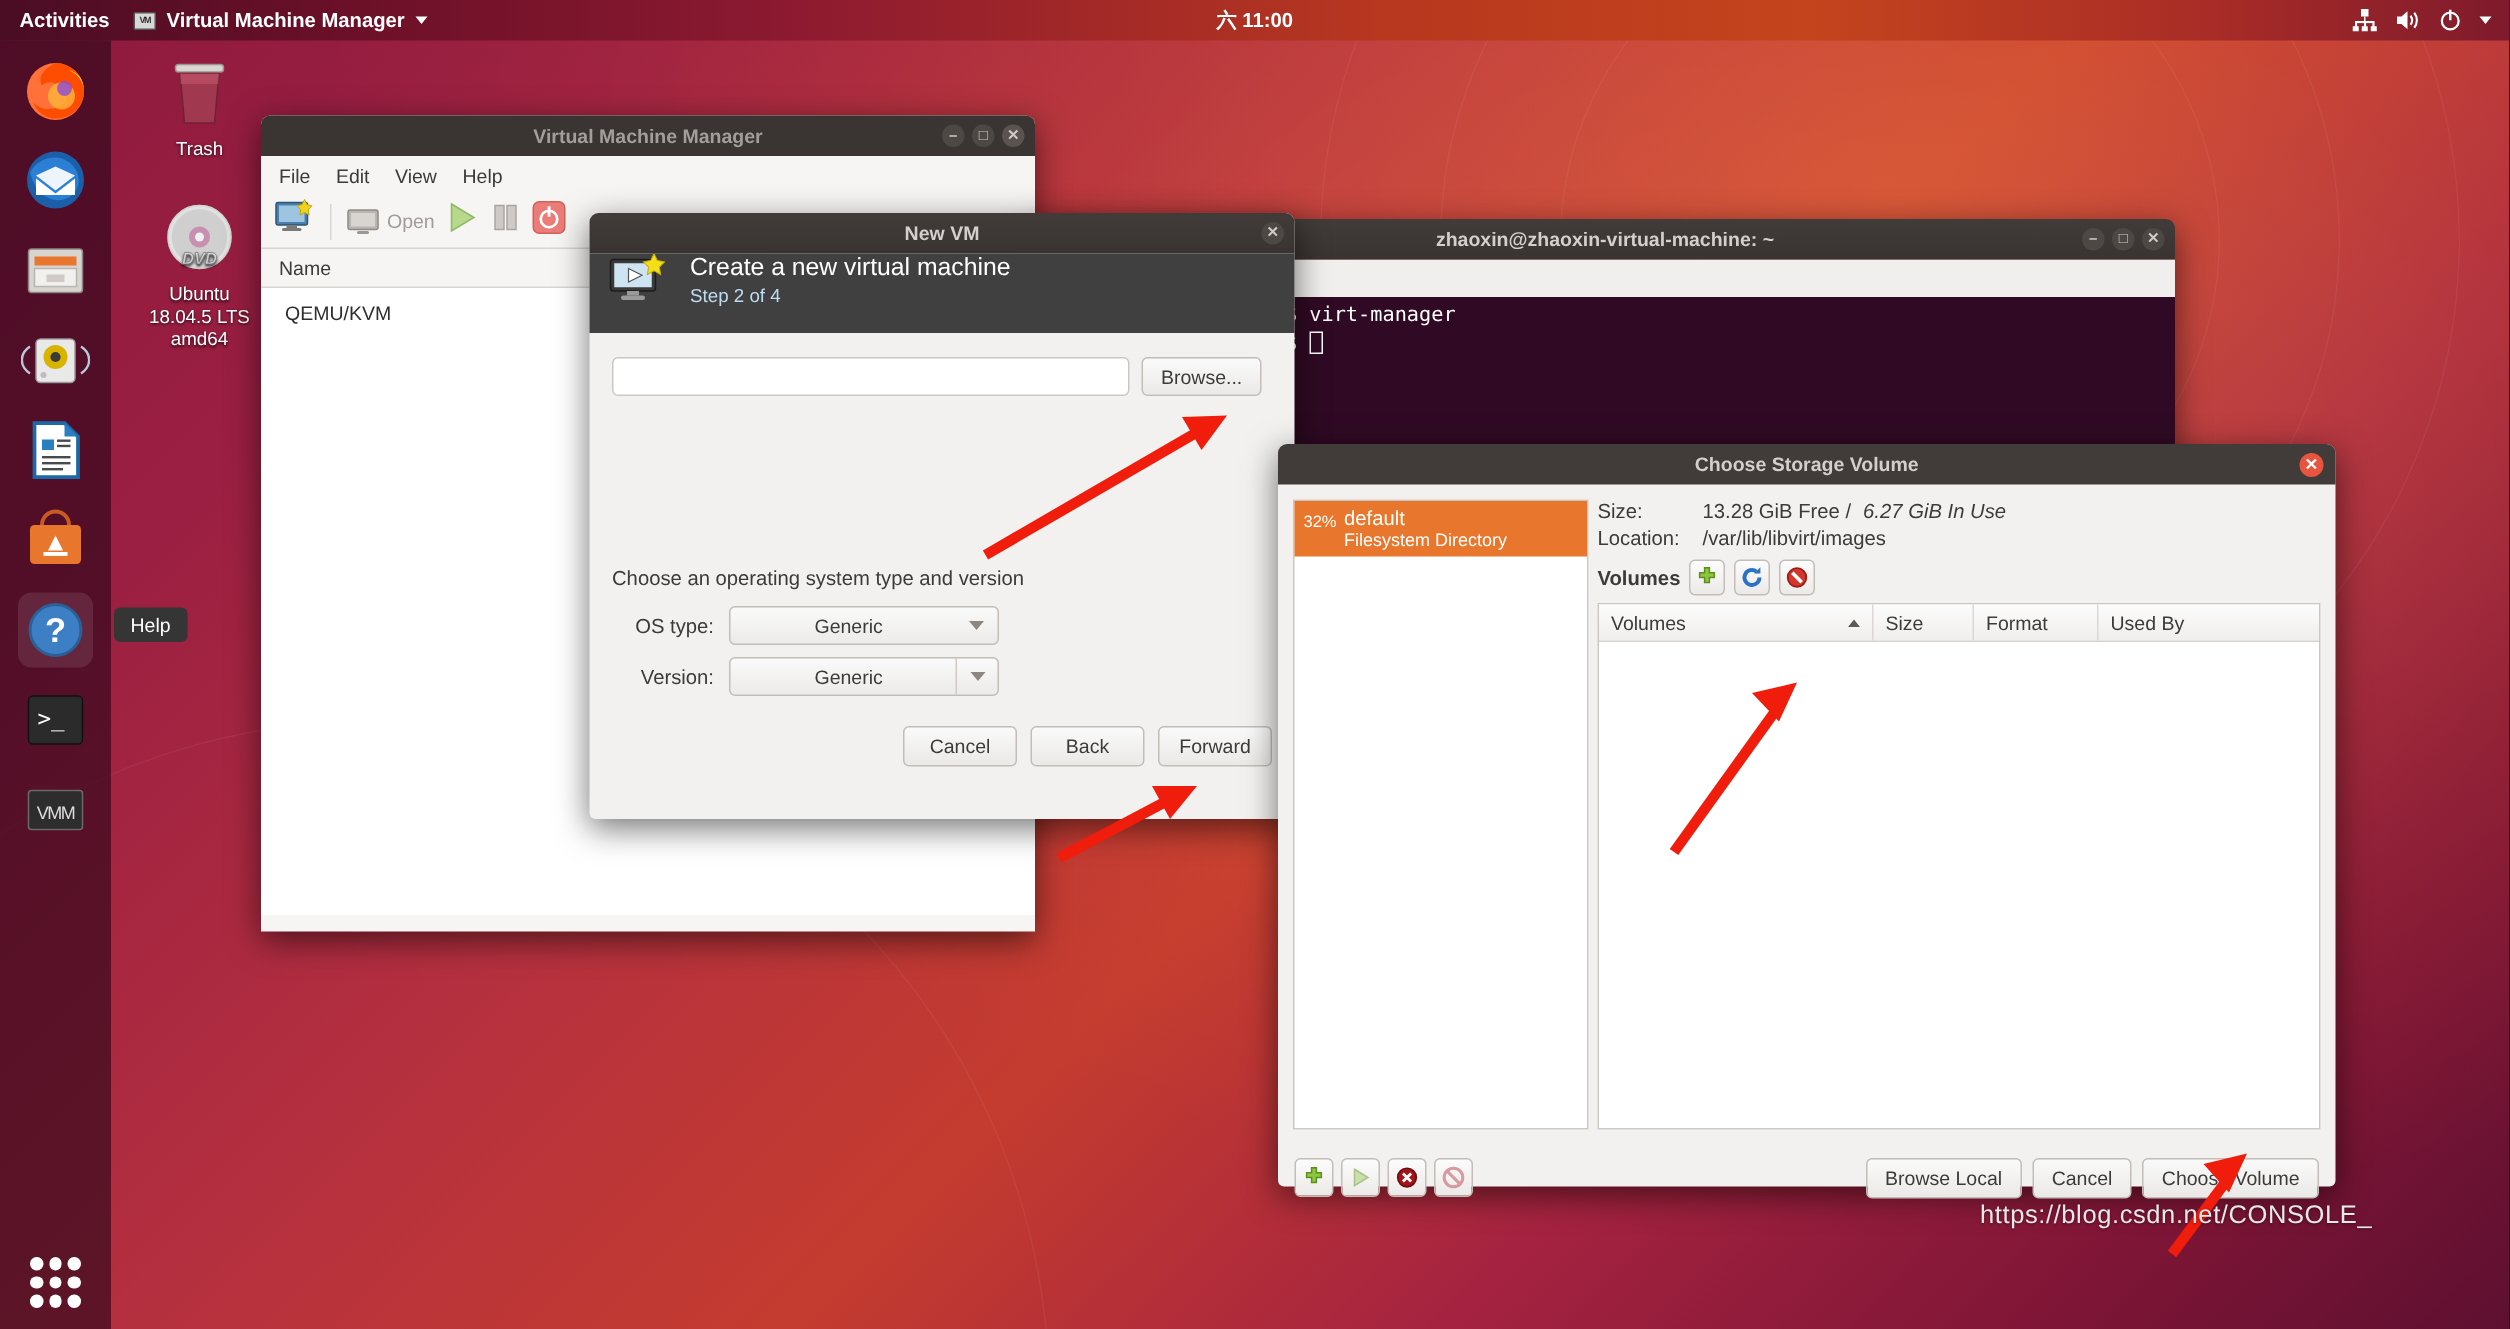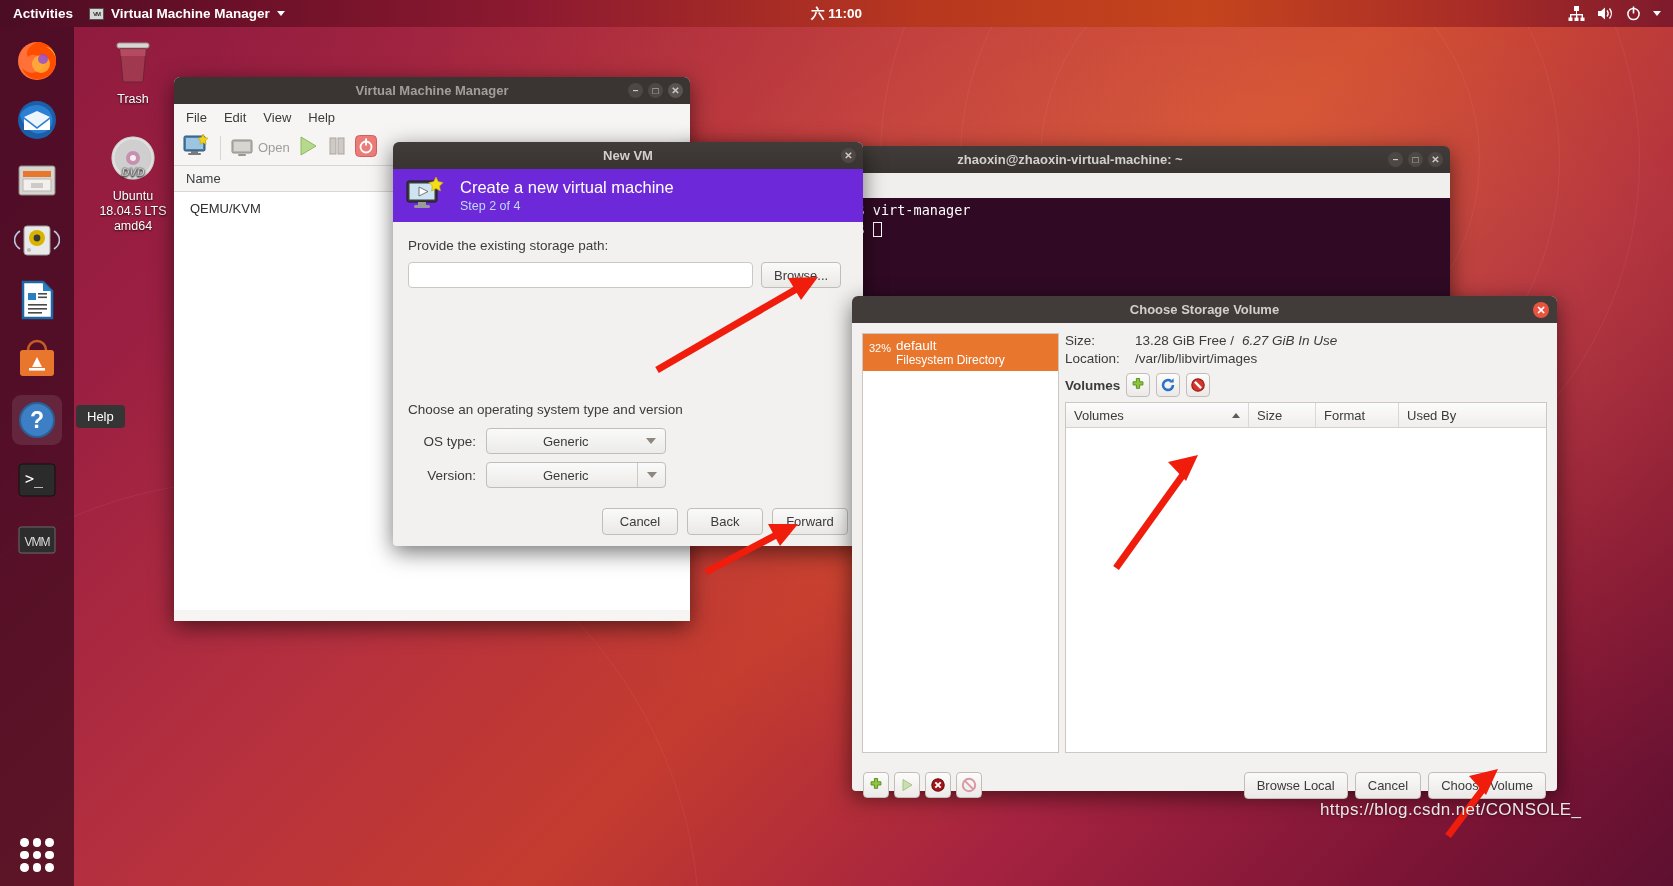--- a/index.html
+++ b/index.html
@@ -98,21 +98,21 @@
   #term .menubar { height:25px; background:#f0efee; display:flex; align-items:center; gap:15px; padding-left:10px; font-size:13px; color:#3b3b3b; }
   #term .body { background:#300a24; height:106px; padding:3px 0 0 0; font-family:"DejaVu Sans Mono", monospace; font-size:13.5px; line-height:19px; }
   #term .ln { white-space:pre; padding-left:4px; }
   .tgreen { color:#4ee44e; font-weight:bold; }
   .tblue  { color:#729fcf; font-weight:bold; }
   .twhite { color:#ffffff; }
   .cursor { display:inline-block; width:9px; height:15px; border:1px solid #fff; vertical-align:-3px;}
 
   
   #newvm { left:393px; top:142px; width:470px; height:404px; background:#f2f1f0; border-radius:6px 6px 4px 4px;}
-  #newvm .hdr { height:53px; background:#6d28d9; display:flex; align-items:center; gap:13px; padding-left:12px; color:#fff;}
+  #newvm .hdr { height:53px; background:#404040; display:flex; gap:13px; padding-left:12px; color:#fff;}
   #newvm .hdr .t1 { font-size:16.5px; }
   #newvm .hdr .t2 { font-size:12.5px; color:#bcdcef; margin-top:2px;}
   #newvm .content { padding:16px 15px 0 15px; font-size:13.5px; color:#3b3b3b;}
 
   
   .gtk-entry {
     background:#fff; border:1px solid #cdc7c2; border-radius:4px; height:26px;
   }
   .gtk-btn {
     background:linear-gradient(180deg,#fafafa,#ebe9e7); border:1px solid #c3bdb8; border-radius:4px;
@@ -417,21 +417,20 @@
       <rect x="13" y="25" width="8" height="3" fill="#9a9a9a"></rect>
       <rect x="9" y="28" width="16" height="3" rx="1.5" fill="#9a9a9a"></rect>
       <path d="M31 0 l2.2 4.6 L38 5.6 l-3.4 3.5 l0.8 4.9 l-4.4-2.5 l-4.4 2.5 l0.8-4.9 L24 5.6 l4.8-1 z" fill="#f5dd1b" stroke="#c9ad00" stroke-width="0.7"></path>
     </svg>
     <div>
       <div class="t1">Create a new virtual machine</div>
       <div class="t2">Step 2 of 4</div>
     </div>
   </div>
   <div class="content">
-    <div style="margin-bottom:9px;">Provide the existing storage path:</div>
     <div style="display:flex;gap:8px;align-items:center;">
       <input class="gtk-entry" style="width: 345px; padding: 0px 6px; font-size: 13px; color: rgb(59, 59, 59); font-family: &quot;Liberation Sans&quot;, sans-serif;" value="">
       <div class="gtk-btn" style="height:26px;">Browse...</div>
     </div>
 
     <div style="margin-top:114px;">Choose an operating system type and version</div>
 
     <div style="display:flex;align-items:center;gap:10px;margin-top:11px;">
       <span style="width:68px;text-align:right;">OS type:</span>
       <div class="gtk-combo" style="width:180px;">

